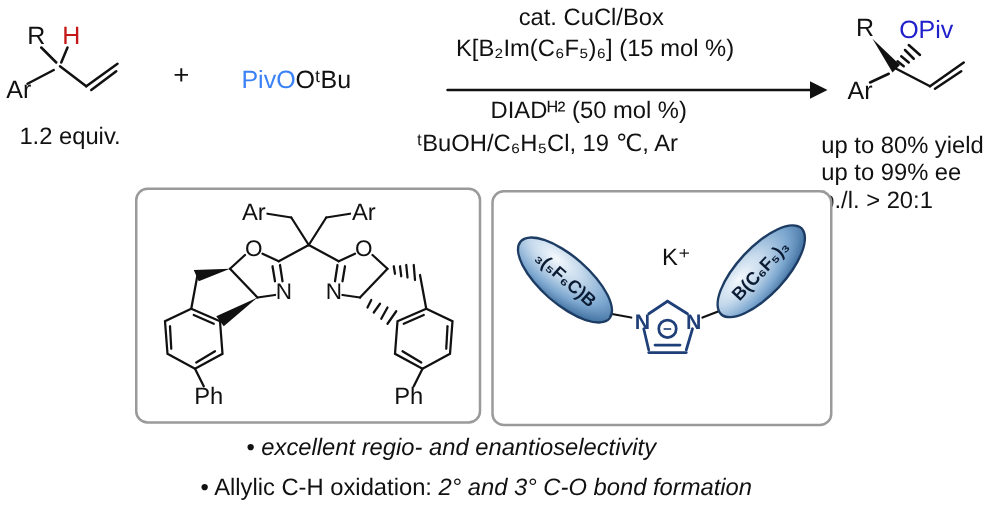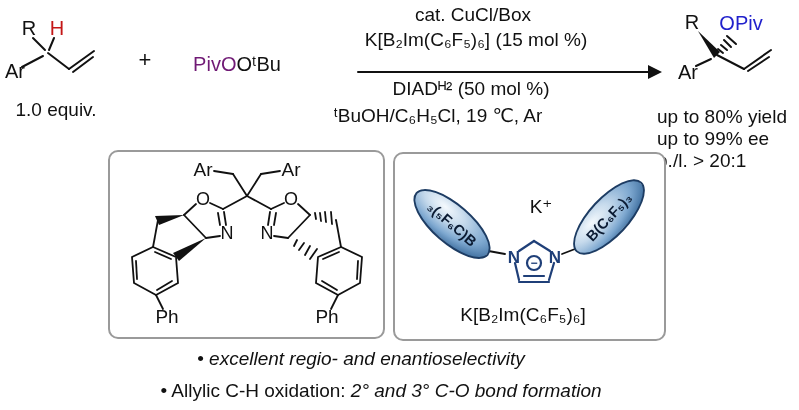--- a/index.html
+++ b/index.html
@@ -4,21 +4,21 @@
 <style>
   html,body{margin:0;padding:0;background:#fff;}
   .canvas{position:relative;width:799px;height:410px;background:#ffffff;overflow:hidden;
           font-family:"Liberation Sans","DejaVu Sans",sans-serif;color:#111;}
   .abs{position:absolute;}
   .ctr{transform:translateX(-50%);white-space:nowrap;}
   .t19{font-size:19px;line-height:22px;}
   .t20{font-size:20px;}
   .t22{font-size:22px;}
   .it{font-style:italic;}
-  .blue{color:#701a75;}
+  .blue{color:#3b82f6;}
   .chembox{position:absolute;border:2px solid #9a9a9a;border-radius:10px;background:#fff;}
   svg{position:absolute;left:0;top:0;overflow:visible;}
   .bond{stroke:#111;stroke-width:2;fill:none;stroke-linecap:round;}
   .bondt{stroke:#111;stroke-width:1.8;fill:none;stroke-linecap:round;}
   .wedge{fill:#111;stroke:none;}
   .ringnavy{stroke:#1f3f78;stroke-width:2.2;fill:none;stroke-linecap:round;}
   .atext{font-size:19px;fill:#111;}
   .otext{font-size:18px;fill:#111;}
   .ellipse{position:absolute;width:92px;height:36px;border-radius:50%;
      border:2px solid #1d3c63;display:flex;align-items:center;justify-content:center;
@@ -38,21 +38,21 @@
       <line x1="54" y1="26" x2="49" y2="38"></line>
       <line x1="22" y1="55" x2="43" y2="44"></line>
       <line x1="48" y1="41" x2="69" y2="57"></line>
       <line x1="69" y1="57" x2="94" y2="39"></line>
       <line x1="73" y1="60" x2="93" y2="45"></line>
     </g>
     <text x="29" y="23" text-anchor="middle" class="atext" style="font-size:20px">R</text>
     <text x="57" y="23" text-anchor="middle" class="atext" style="font-size:20px;fill:#c41717">H</text>
     <text x="15" y="66" text-anchor="middle" class="atext" style="font-size:20px">Ar</text>
   </svg>
-  <div class="abs ctr t19" style="left:56px;top:99px;">1.0 equiv.</div>
+  <div class="abs ctr t19" style="left:56px;top:99px;">1.2 equiv.</div>
 
   <div class="abs ctr t22" style="left:145px;top:47px;">+</div>
   <div class="abs ctr t20" style="left:237px;top:53px;">
     <span class="blue">PivO</span><span>OᵗBu</span>
   </div>
 
   <div class="abs ctr condline" style="left:473px;top:4px;">cat. CuCl/Box</div>
   <div class="abs ctr condline" style="left:476px;top:29px;">K[B₂Im(C₆F₅)₆] (15 mol %)</div>
   <svg class="abs" style="left:352px;top:60px;" width="315" height="24" viewBox="0 0 315 24">
     <line x1="6" y1="12" x2="298" y2="12" class="bond"></line>
@@ -163,21 +163,20 @@
       <text x="160" y="109" text-anchor="middle" style="font-size:17px;font-weight:600;fill:#1f3f78">N</text>
       <text x="139" y="113" text-anchor="middle" style="font-size:12px;font-weight:700;fill:#1f3f78">−</text>
     </svg>
     <div class="ellipse" style="left:9px;top:50px;transform:rotate(41deg);">
       <span>₃(₅F₆C)B</span>
     </div>
     <div class="ellipse" style="left:166px;top:43px;transform:rotate(-47deg);">
       <span>B(C₆F₅)₃</span>
     </div>
     <div class="abs ctr t19" style="left:146px;top:42px;">K⁺</div>
-    <div class="abs ctr t19" style="left:128px;top:150px;">K[B₂Im(C₆F₅)₆]</div>
   </div>
 
   <div class="abs ctr t19" style="left:361px;top:348px;">
     <span>•</span>
     <span class="it">excellent regio- and enantioselectivity</span>
   </div>
   <div class="abs ctr t19" style="left:381px;top:380px;">
     <span>•</span>
     <span>Allylic C-H oxidation: </span>
     <span class="it">2° and 3° C-O bond formation</span>

